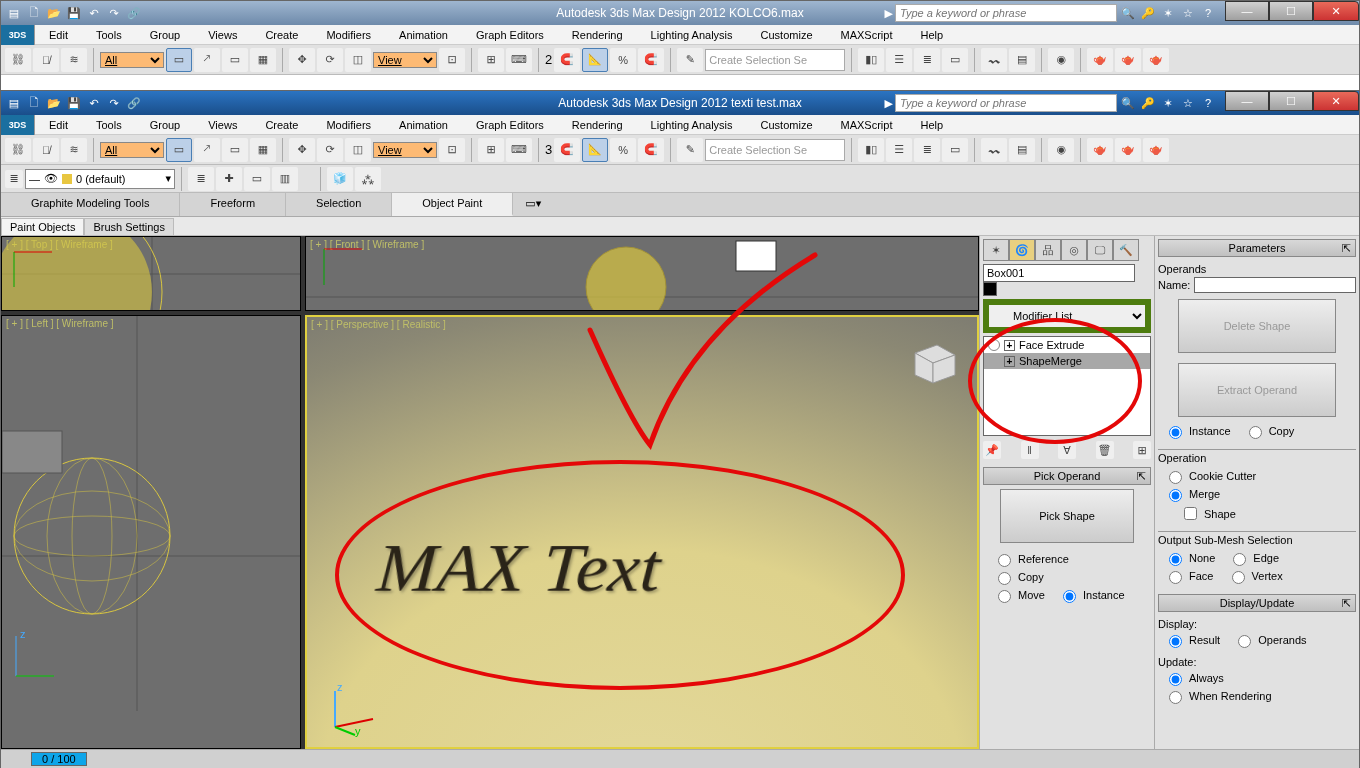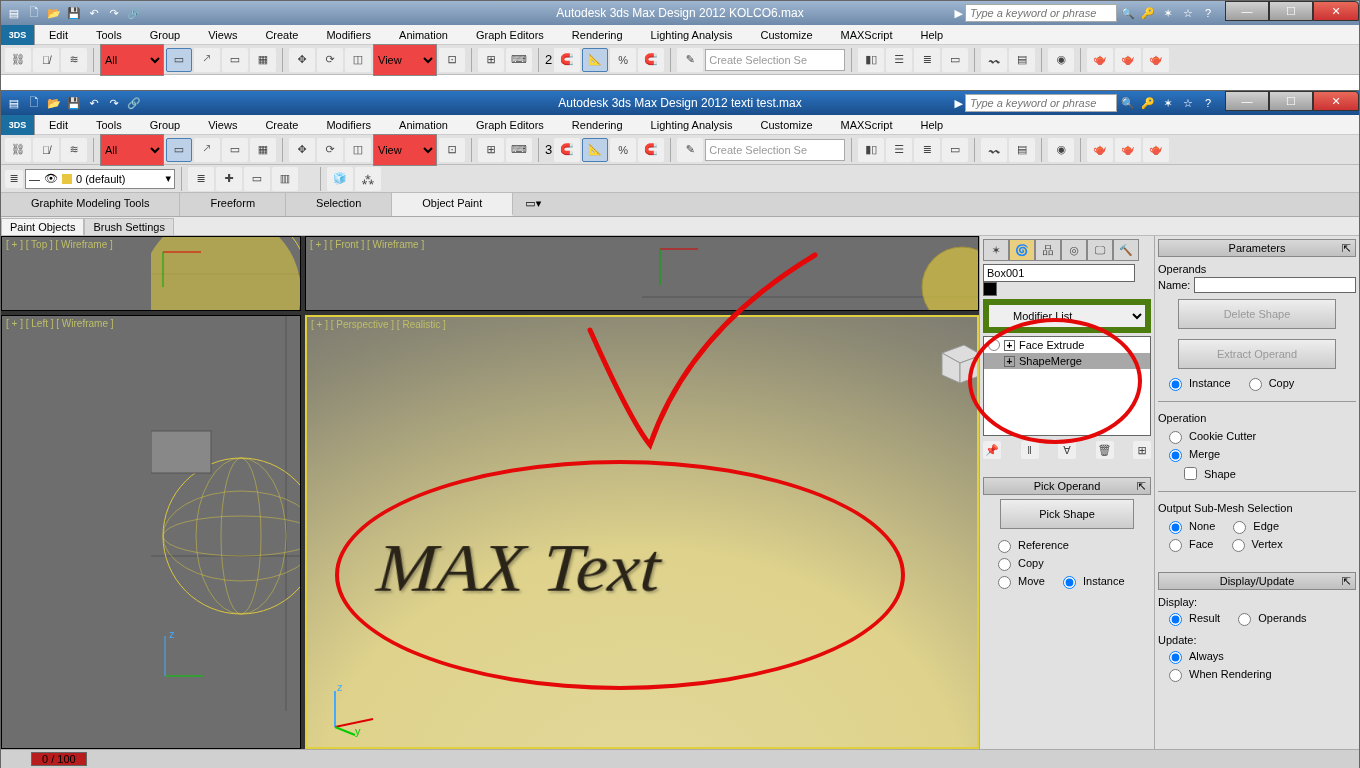--- a/index.html
+++ b/index.html
@@ -15,76 +15,76 @@
   .win.bg{top:0;width:1360px;height:100px;}
   .win.fg{top:90px;width:1360px;height:678px;}
   .titlebar{height:24px;background:var(--blue-title);display:flex;align-items:center;color:#fff;}
   .titlebar.inactive{background:linear-gradient(#9fb6d0,#6e8aaa);}
   .qat{display:flex;gap:2px;padding:2px 4px;align-items:center;}
   .ico{width:18px;height:18px;display:inline-flex;align-items:center;justify-content:center;border:1px solid transparent;color:#444;background:#efefef;border-radius:2px;}
   .ico.lg{width:26px;height:24px;}
   .titlebar .ico{background:transparent;color:#fff;border:none;}
   .title-txt{position:absolute;left:50%;transform:translateX(-50%);font-size:12px;}
   .title-right{position:absolute;right:142px;display:flex;align-items:center;gap:2px;}
-  .title-right input{width:152px;height:18px;font-size:11px;color:#888;font-style:italic;padding:0 4px;border:1px solid #aaa;}
+  .title-right input{width:222px;height:18px;font-size:11px;color:#888;font-style:italic;padding:0 4px;border:1px solid #aaa;}
   .winbtns{position:absolute;right:0;top:0;display:flex;}
   .winbtn{width:44px;height:20px;border:1px solid #333;background:linear-gradient(#d0d0d0,#a0a0a0);display:flex;align-items:center;justify-content:center;}
   .winbtn.close{background:linear-gradient(#e96a5a,#c33);color:#fff;width:46px;border-top-right-radius:4px;}
   .menubar{height:20px;background:#f3f3f3;border-bottom:1px solid #ccc;display:flex;align-items:center;}
   .logo{width:34px;height:20px;background:#1a6fa0;color:#fff;display:flex;align-items:center;justify-content:center;font-weight:bold;font-size:9px;border-right:1px solid #999;}
   .menu{display:flex;}
   .menu span{padding:2px 14px;cursor:default;}
   .toolrow{height:30px;background:var(--bg);border-bottom:1px solid #bbb;display:flex;align-items:center;padding:0 4px;gap:2px;}
   .sep{width:1px;height:24px;background:#aaa;margin:0 4px;}
-  select.small{height:32px;font-size:11px;border:1px solid #888;background:#ef4444;}
+  select.small{height:16px;font-size:11px;border:1px solid #888;background:#fdba74;text-decoration:underline;}
   .ico.toggled{background:#bcd0e8;border:1px solid #4a7fb5;}
   .named{height:22px;border:1px solid #aaa;background:#fff;width:140px;padding:1px 3px;color:#999;}
   .row2{height:28px;background:var(--bg);border-bottom:1px solid #bbb;display:flex;align-items:center;padding:0 4px;gap:2px;}
   .layerbox{display:flex;align-items:center;border:1px solid #888;height:20px;background:#fff;width:150px;padding:0 3px;gap:4px;}
   .swatch{width:10px;height:10px;background:#e8c640;}
   .ribtabs{height:24px;background:#d4d4d4;border-bottom:1px solid #aaa;display:flex;}
   .ribtab{padding:4px 30px;border-right:1px solid #bbb;}
   .ribtab.active{background:#efefef;border-bottom:2px solid #efefef;}
   .subtabs{height:19px;background:#e9e9e9;border-bottom:1px solid #bbb;display:flex;}
   .subtab{padding:2px 8px;border:1px solid #bbb;border-bottom:none;background:#dcdcdc;margin-top:1px;}
   .subtab.active{background:#f4f4f4;}
   
   .work{display:flex;height:calc(100% - 24px - 20px - 30px - 28px - 24px - 19px - 18px);}
-  .viewports{flex:1;display:grid;grid-template-columns:300px 1fr;grid-template-rows:75px 1fr;gap:4px;background:#333;padding:0;text-align:center;}
+  .viewports{flex:1;display:grid;grid-template-columns:300px 1fr;grid-template-rows:75px 1fr;gap:4px;background:#333;padding:0;}
   .vp{background:var(--vp);border:1px solid #000;position:relative;overflow:hidden;}
   .vp.active{border:2px solid #e0d040;}
   .vp-lbl{position:absolute;top:2px;left:4px;color:var(--vp-lbl);font-size:10px;}
   .vp svg{position:absolute;}
   .sidepanel{width:380px;background:var(--bg);display:flex;border-left:1px solid #aaa;}
   .cmd{width:175px;border-right:1px solid #aaa;padding:3px;}
   .cmd .tabrow{display:flex;gap:0;margin-bottom:3px;}
   .cmd .tabrow .ico{border:1px solid #888;border-radius:0;width:26px;height:22px;background:#d8d8d8;}
   .cmd .tabrow .ico.sel{background:#e8d080;}
   .cmd input.name{width:calc(100% - 16px);height:18px;border:1px solid #666;padding:1px 3px;}
   .colorsq{display:inline-block;width:14px;height:14px;background:#000;border:1px solid #666;vertical-align:top;}
   .cmd select.mod{width:100%;height:34px;margin:3px 0;border:6px solid #4d7c0f;padding-left:20px;}
   .stack{border:1px solid #666;height:100px;background:#fff;margin-bottom:3px;}
   .stack .row{display:flex;align-items:center;gap:4px;padding:2px 4px;}
   .stack .row.sel{background:#a8a8a8;}
   .stack .eye{width:12px;height:12px;border:1px solid #888;border-radius:50%;}
   .stack .plus{font-weight:bold;border:1px solid #666;width:11px;height:11px;line-height:9px;text-align:center;font-size:10px;}
   .stackbtns{display:flex;justify-content:space-between;padding:2px 0;}
-  .rollhead{background:linear-gradient(#d8d8d8,#c0c0c0);border:1px solid #888;text-align:center;padding:2px;margin-top:16px;position:relative;}
+  .rollhead{background:linear-gradient(#d8d8d8,#c0c0c0);border:1px solid #888;text-align:center;padding:2px;margin-top:6px;position:relative;}
   .rollhead .pin{position:absolute;right:4px;top:2px;}
-  .btn3d{border:1px solid #888;background:linear-gradient(#eee,#ccc);padding:8px 10px;display:block;margin:4px auto;width:80%;text-align:center;}
+  .btn3d{border:1px solid #888;background:linear-gradient(#eee,#ccc);padding:20px 10px;display:block;margin:4px auto;width:80%;text-align:center;}
   .radgrp{padding:4px 10px;}
   .radgrp label{display:inline-flex;align-items:center;gap:4px;margin-right:10px;}
   .params{flex:1;padding:3px;display:flex;flex-direction:column;gap:2px;}
   .listbox{border:1px solid #666;background:#fff;height:75px;padding:3px;}
   .params .lbl{margin-top:4px;}
   .params input.t{border:1px solid #666;height:16px;width:100%;}
-  .grpline{border-top:1px solid #999;margin:6px 0 2px;padding-top:10px;}
+  .grpline{border-top:1px solid #999;margin:6px 0 2px;padding-top:2px;}
   
   .tslider{height:18px;background:#d0d0d0;border-top:1px solid #aaa;display:flex;align-items:center;}
-  .tslider .thumb{background:#b91c1c;border:1px solid #666;padding:0 10px;height:14px;line-height:12px;margin-left:30px;color:#000;}
+  .tslider .thumb{background:#0ea5e9;border:1px solid #666;padding:0 10px;height:14px;line-height:12px;margin-left:30px;color:#000;}
   .ruler{height:14px;background:#d0d0d0;position:relative;font-size:9px;color:#333;}
   .ruler span{position:absolute;top:0;}
   
   .ann{position:absolute;border:4px solid var(--red);border-radius:50%;pointer-events:none;z-index:50;}
   .redstroke{position:absolute;pointer-events:none;z-index:50;}
 </style>
 </head>
 <body>
 
 <div class="win bg">

